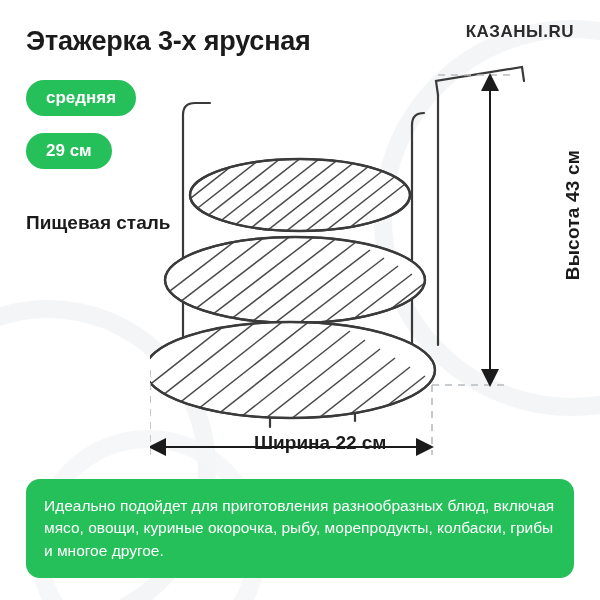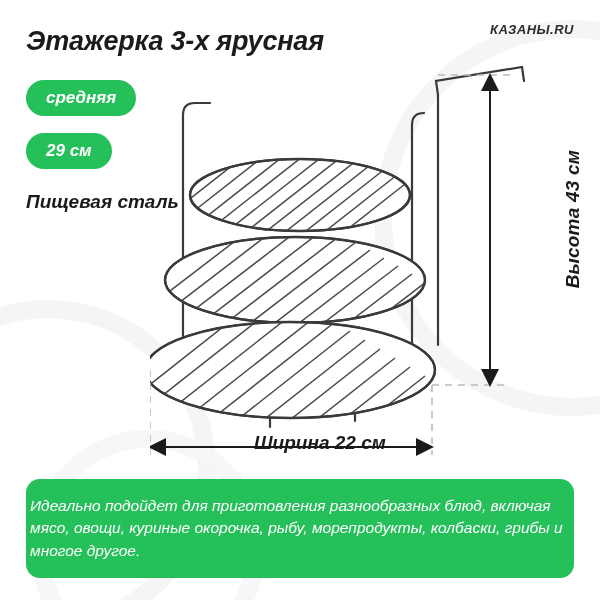--- a/index.html
+++ b/index.html
@@ -12,21 +12,20 @@
     font-family: "Liberation Sans", sans-serif;
     background: #ffffff;
     overflow: hidden;
   }
   .page {
     position: relative;
     width: 600px;
     height: 600px;
     background: #ffffff;
     overflow: hidden;
-    font-style: italic;
   }
   
   .bg-swoosh {
     position: absolute;
     border-radius: 50%;
     border: 18px solid #f2f4f6;
     opacity: .85;
   }
   .bg-swoosh.one {
     width: 300px; height: 300px;
@@ -51,21 +50,21 @@
     font-size: 27px;
     font-weight: bold;
     color: #1b1b1b;
     letter-spacing: -0.2px;
   }
 
   .logo {
     position: absolute;
     right: 26px;
     top: 22px;
-    font-size: 13px;
+    font-size: 17px;
     font-weight: bold;
     color: #2b2b2b;
     letter-spacing: 0.5px;
   }
 
   .pill {
     position: absolute;
     left: 26px;
     display: inline-block;
     background: #25c05a;
@@ -75,21 +74,21 @@
     border-radius: 22px;
     padding: 8px 20px;
     white-space: nowrap;
   }
   .pill.size-name { top: 80px; }
   .pill.size-value { top: 133px; }
 
   .material {
     position: absolute;
     left: 26px;
-    top: 189px;
+    top: 210px;
     font-size: 19px;
     font-weight: bold;
     color: #1b1b1b;
     line-height: 1.35;
   }
 
   .figure {
     position: absolute;
     left: 150px;
     top: 55px;
@@ -119,21 +118,21 @@
   }
 
   .footer {
     position: absolute;
     left: 26px;
     right: 26px;
     bottom: 22px;
     background: #25c05a;
     color: #ffffff;
     border-radius: 14px;
-    padding: 16px 4px;
+    padding: 16px 18px;
     font-size: 15.5px;
     line-height: 1.45;
     font-weight: 500;
   }
 </style>
 </head>
 <body>
 
 <div class="page">
 

